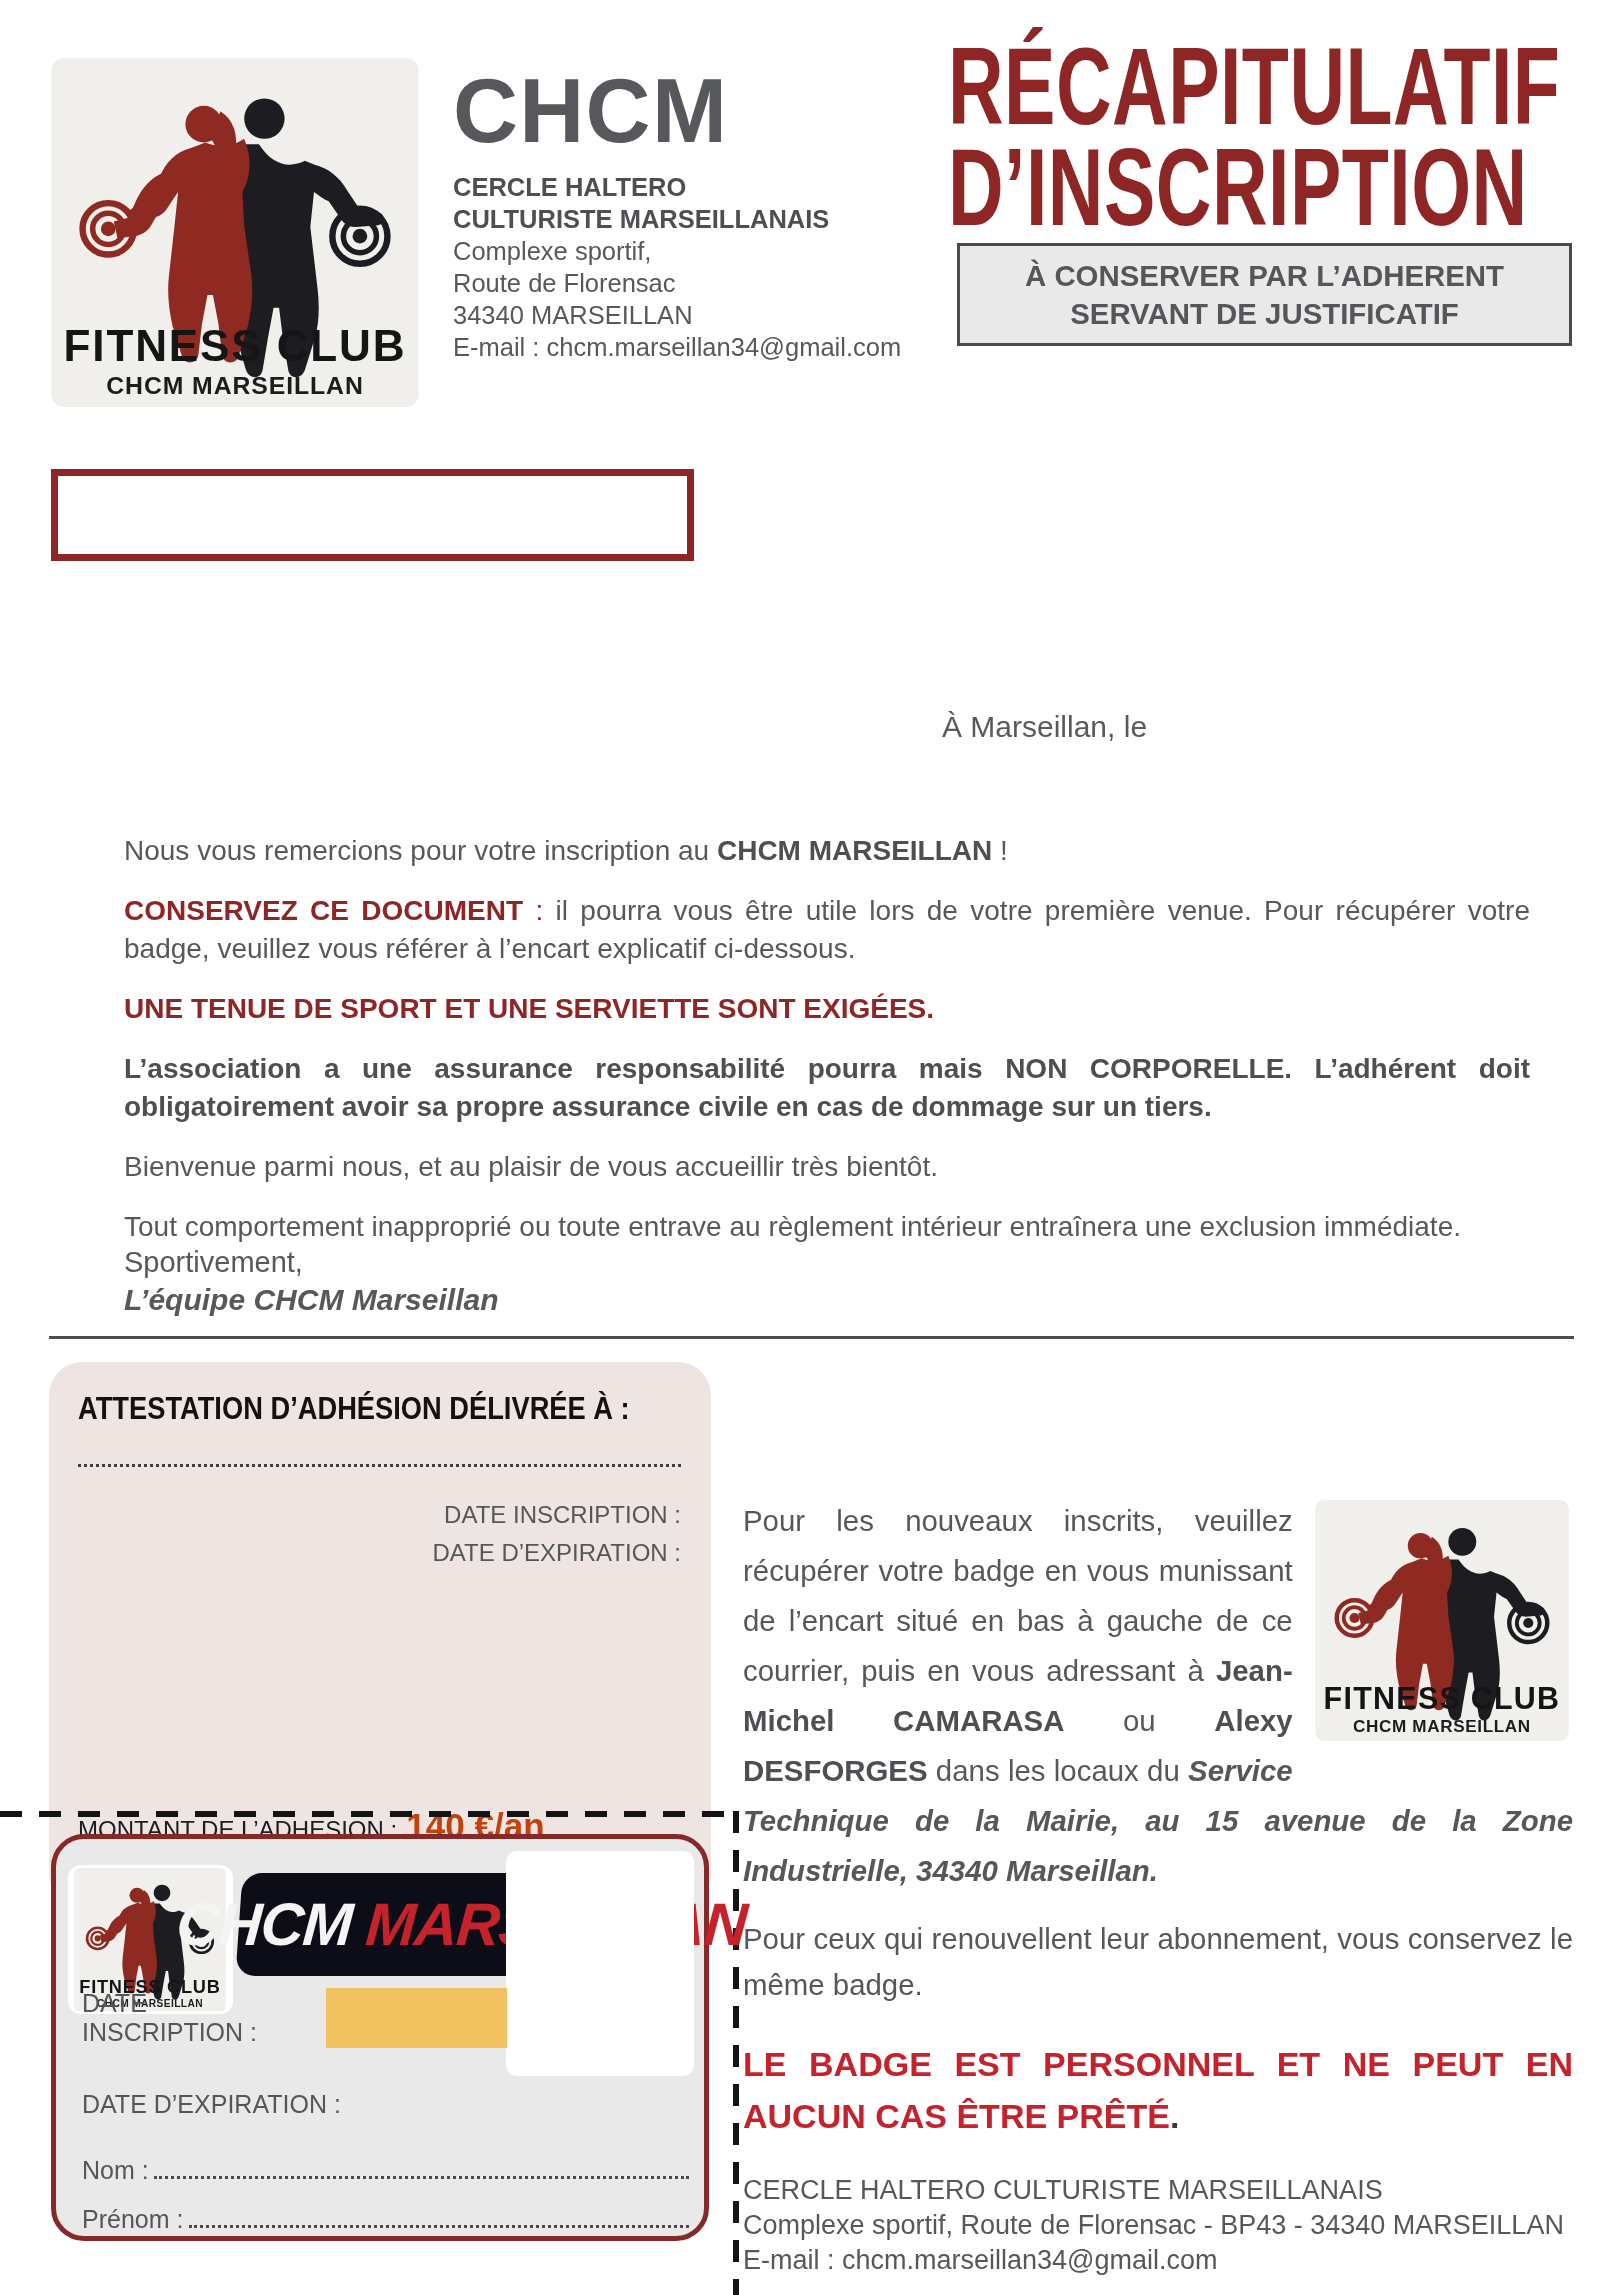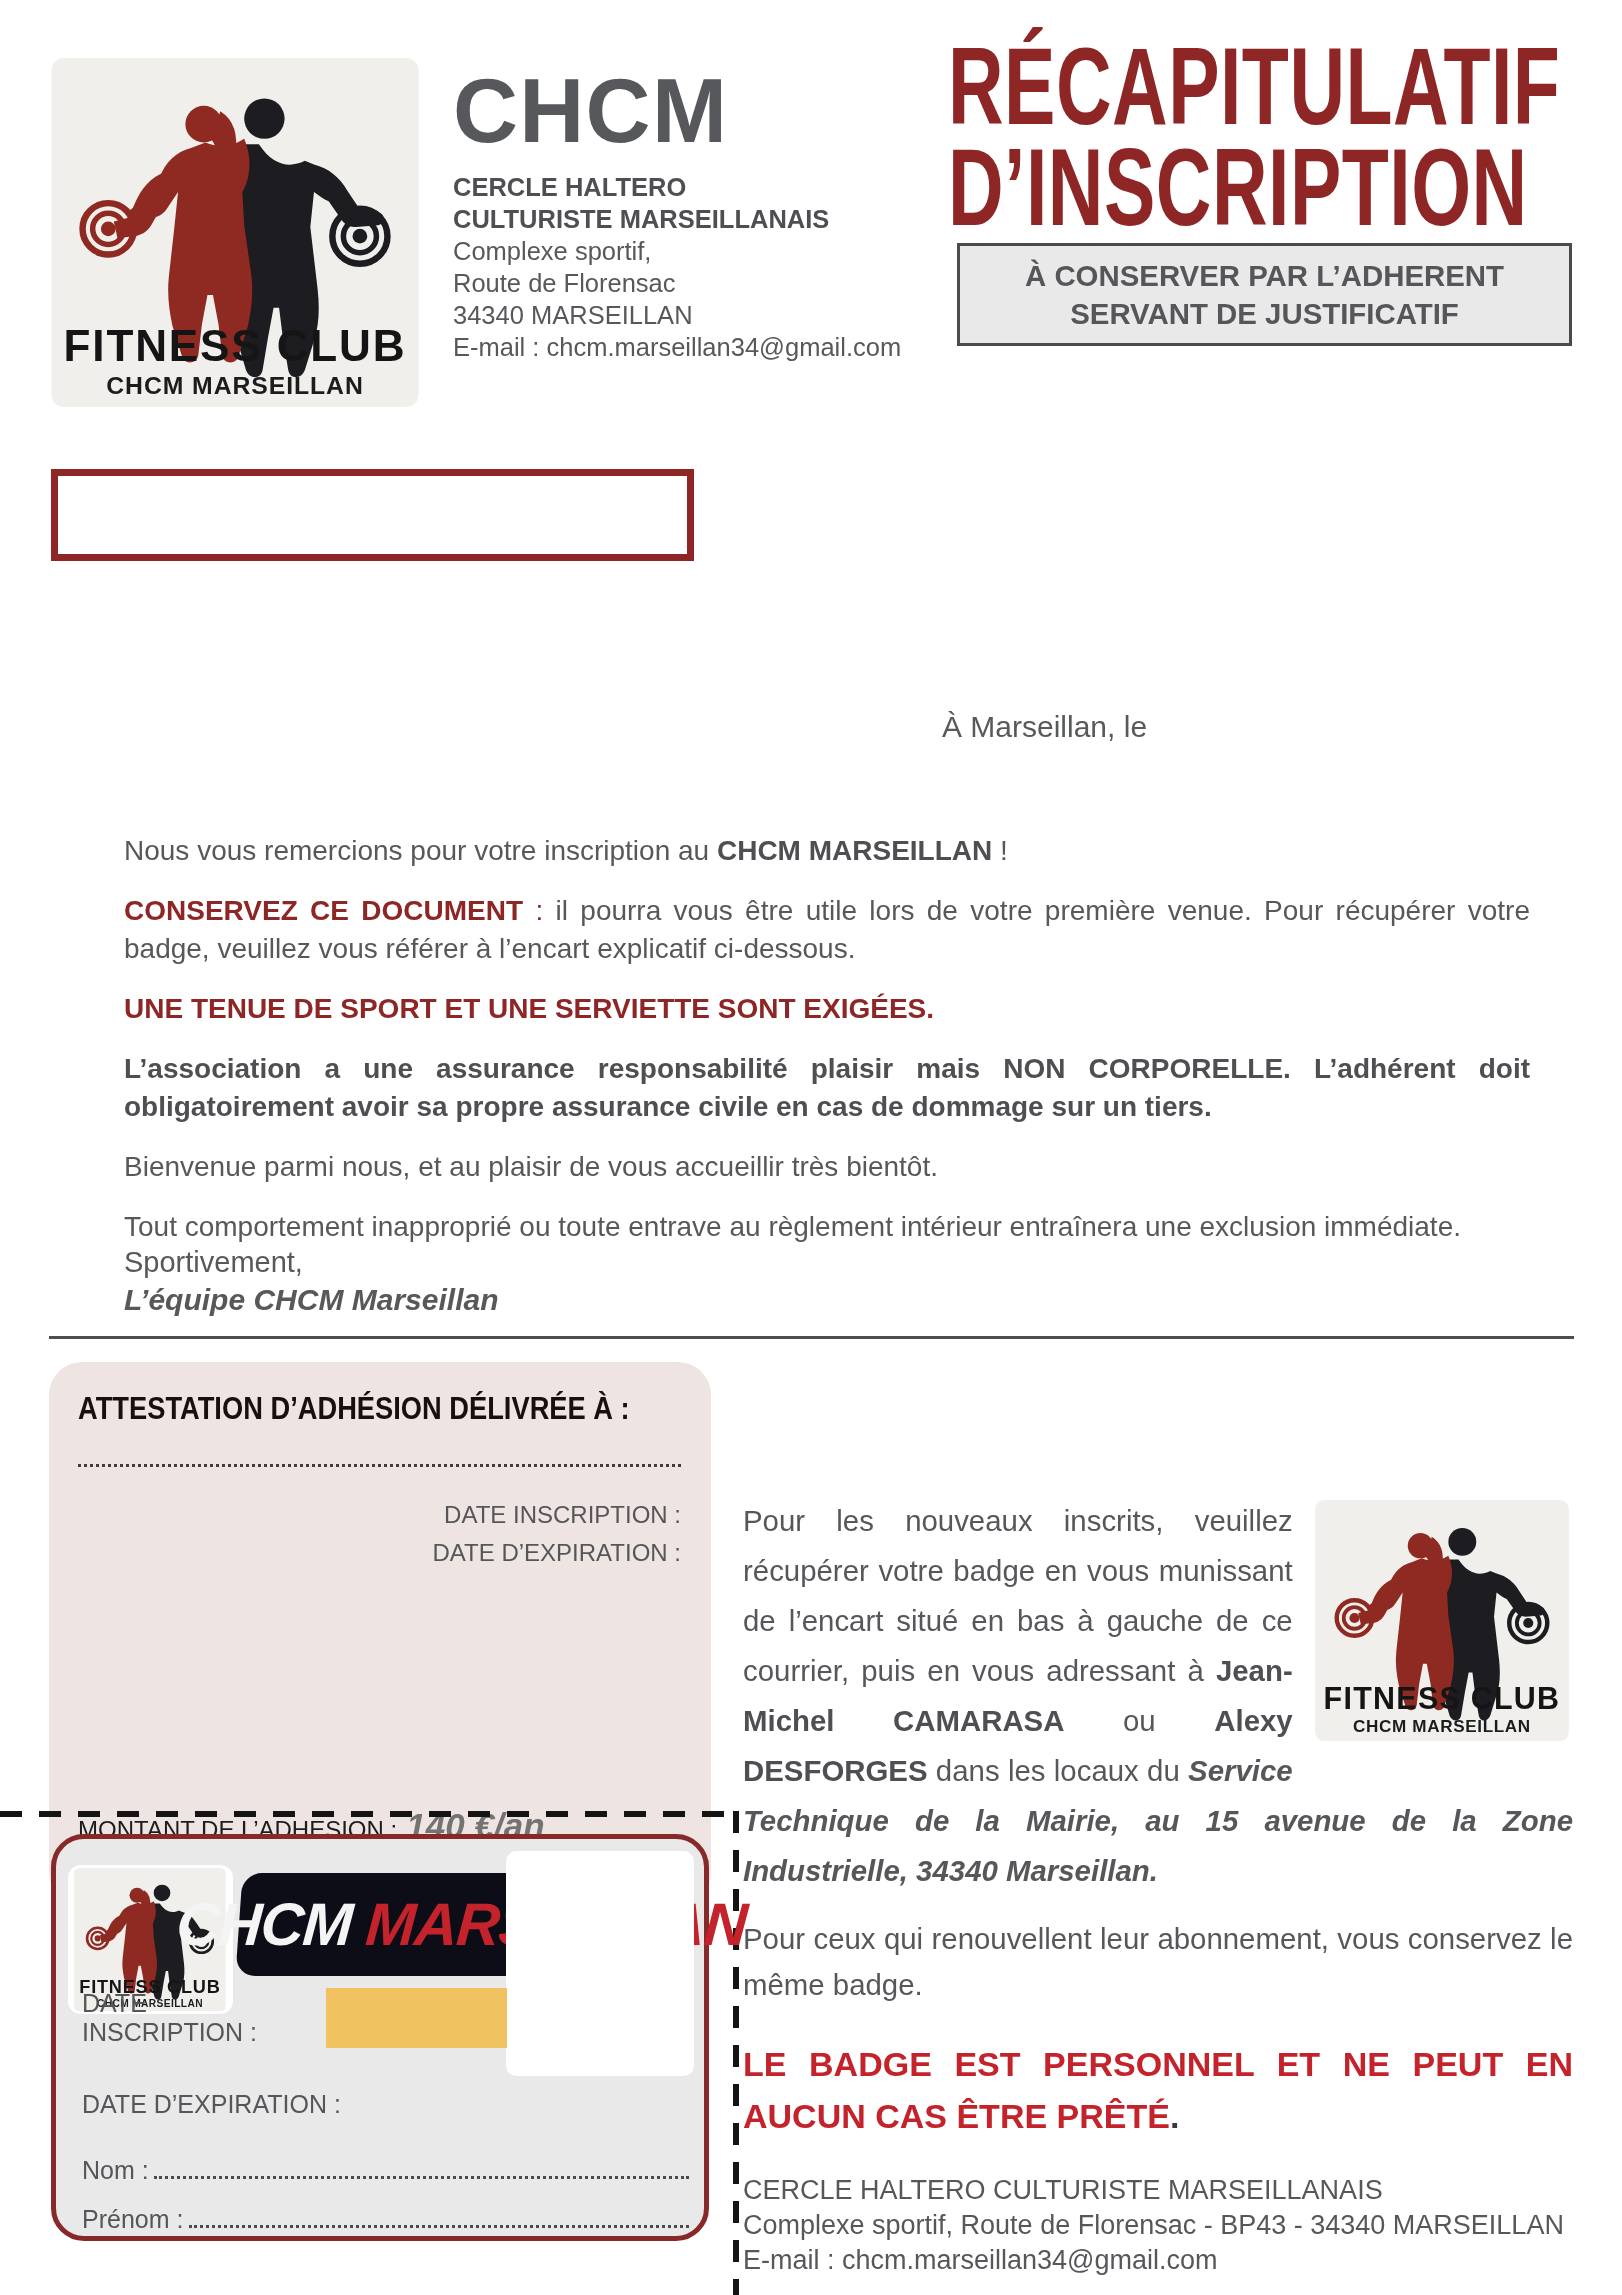--- a/index.html
+++ b/index.html
@@ -50,21 +50,21 @@
   
   .attestation { left:49px; top:1362px; width:662px; height:544px; box-sizing:border-box;
     background:#eee4e1; border-radius:33px; padding:29px 30px 26px 29px;
     display:flex; flex-direction:column;text-align:right; }
   .att-title { font-size:31px; font-weight:700; color:#17100f; white-space:nowrap;
     transform:scaleX(0.88); transform-origin:left; }
   .att-dotted { margin-top:37px; height:0; border-bottom:3.9px dotted #3e3e40; }
   .att-dates { margin-top:29px; font-size:24px; line-height:38px; color:#55565a; }
   .att-spacer { flex:1; }
   .att-amount { font-size:24px; color:#1c1c1e; display:flex; align-items:baseline; }
-  .att-amount .amount-value { font-size:35px; font-weight:700; color:#737373; margin-left:9.2px;font-style:italic; }
+  .att-amount .amount-value { font-size:35px; font-weight:700; color:#c2410c; margin-left:9.2px; }
   .att-transaction { font-size:24px; color:#1c1c1e; margin-top:6.5px; }
 
   
   .badge-title-box { left:743px; top:1357px; width:830px; height:116px; box-sizing:border-box;
     background:#e9e9e9; border:3.9px solid #4f5052; display:flex; align-items:center;
     justify-content:center; font-size:37px; font-weight:700; color:#515256; }
   .badge-body { left:743px; top:1496px; width:830px; font-size:29.4px; line-height:50px;
     color:#56575a; text-align:justify; }
   .mini-logo { float:right; width:262px; height:241px; margin:3.9px 0 13px 18.3px; }
   .mini-logo svg { width:100%; height:100%; display:block; }
@@ -164,21 +164,21 @@
   </div>
 
   <div class="abs red-frame"></div>
 
   <div class="abs place-date">À Marseillan, le</div>
 
   <div class="abs letter">
     <p><span>Nous vous remercions pour votre inscription au </span><span class="seg-b">CHCM MARSEILLAN</span><span> !</span></p>
     <p><span class="seg-rb">CONSERVEZ CE DOCUMENT</span><span class="seg-r"> : </span><span>il pourra vous être utile lors de votre première venue. Pour récupérer votre badge, veuillez vous référer à l’encart explicatif ci-dessous.</span></p>
     <p><span class="seg-rb">UNE TENUE DE SPORT ET UNE SERVIETTE SONT EXIGÉES.</span></p>
-    <p><span class="seg-b">L’association a une assurance responsabilité plaisir mais NON CORPORELLE. L’adhérent doit obligatoirement avoir sa propre assurance civile en cas de dommage sur un tiers.</span></p>
+    <p><span class="seg-b">L’association a une assurance responsabilité pourra mais NON CORPORELLE. L’adhérent doit obligatoirement avoir sa propre assurance civile en cas de dommage sur un tiers.</span></p>
     <p><span>Bienvenue parmi nous, et au plaisir de vous accueillir très bientôt.</span></p>
     <p><span>Tout comportement inapproprié ou toute entrave au règlement intérieur entraînera une exclusion immédiate.</span></p>
   </div>
 
   <div class="abs signature">
     <div>Sportivement,</div>
     <div class="sig2">L’équipe CHCM Marseillan</div>
   </div>
 
   <div class="abs divider"></div>

